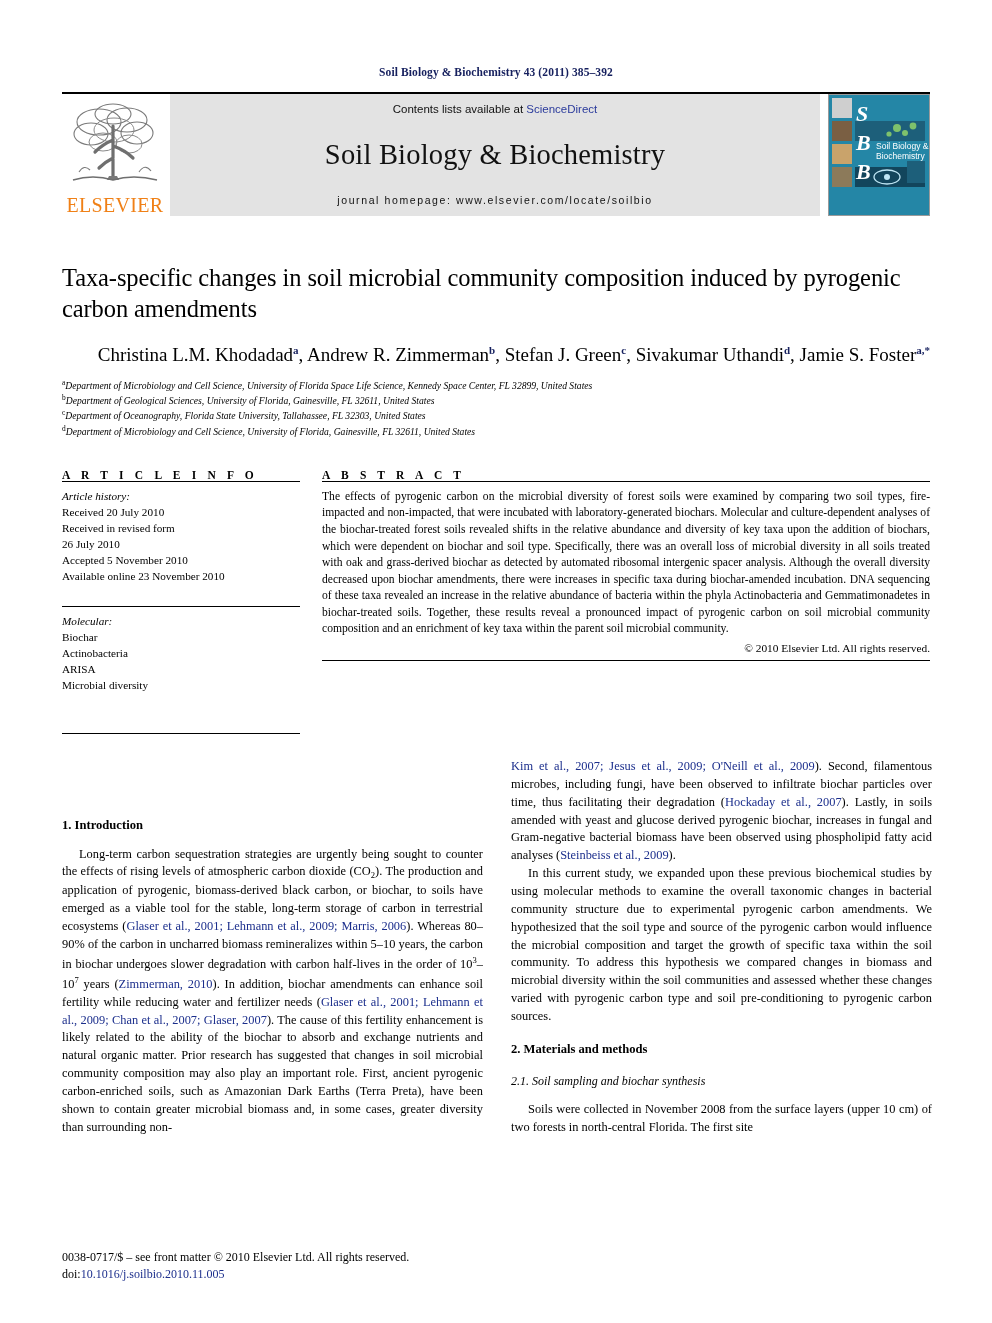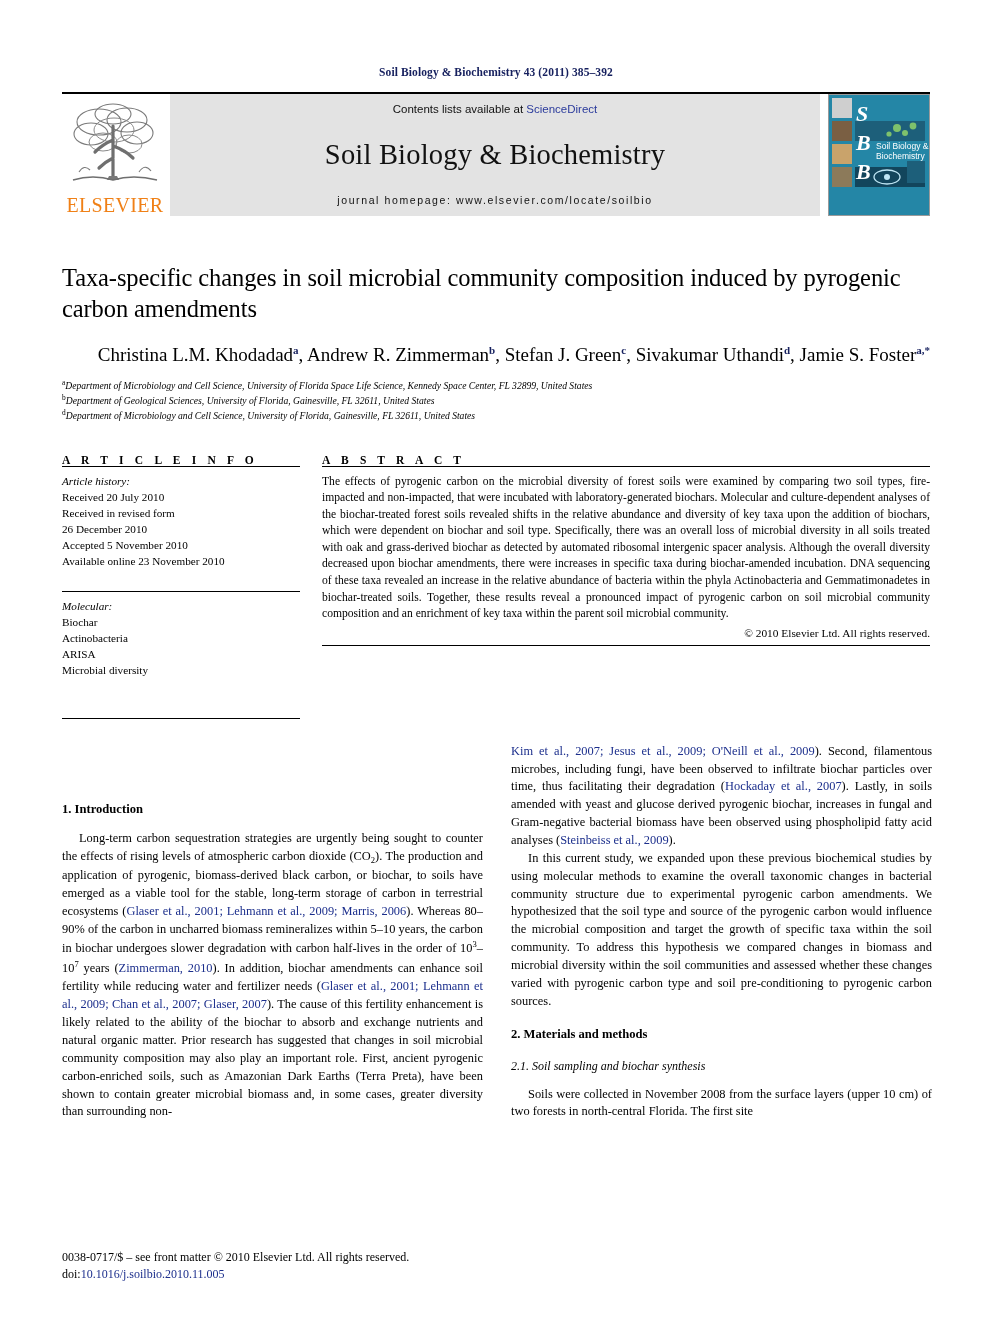--- a/index.html
+++ b/index.html
@@ -310,34 +310,35 @@
   <div class="title-block">
     <h1 class="paper-title">Taxa-specific changes in soil microbial community composition induced by pyrogenic carbon amendments</h1>
 
     <div class="authors">
       <span><span>Christina L.M. Khodadad</span><sup>a</sup><span>, </span></span><span><span>Andrew R. Zimmerman</span><sup>b</sup><span>, </span></span><span><span>Stefan J. Green</span><sup>c</sup><span>, </span></span><span><span>Sivakumar Uthandi</span><sup>d</sup><span>, </span></span><span><span>Jamie S. Foster</span><sup>a,*</sup></span>
     </div>
 
     <div class="affiliations">
       <div><sup>a</sup><span>Department of Microbiology and Cell Science, University of Florida Space Life Science, Kennedy Space Center, FL 32899, United States</span></div>
       <div><sup>b</sup><span>Department of Geological Sciences, University of Florida, Gainesville, FL 32611, United States</span></div>
+      <div><sup>c</sup><span>Department of Oceanography, Florida State University, Tallahassee, FL 32303, United States</span></div>
       <div><sup>d</sup><span>Department of Microbiology and Cell Science, University of Florida, Gainesville, FL 32611, United States</span></div>
     </div>
   </div>
 
   <div class="info-abstract">
 
     <div class="col-info">
       <div class="sec-head">A R T I C L E   I N F O</div>
       <div class="rule"></div>
       <div class="history">
         <div class="lead">Article history:</div>
         <div>Received 20 July 2010</div>
         <div>Received in revised form</div>
-        <div>26 December 2010</div>
+        <div>26 July 2010</div>
         <div>Accepted 5 November 2010</div>
         <div>Available online 23 November 2010</div>
       </div>
       <div class="kw-block">
         <div class="rule" style="margin-bottom:6px;"></div>
         <div class="lead">Molecular:</div>
         <div>Biochar</div>
         <div>Actinobacteria</div>
         <div>ARISA</div>
         <div>Microbial diversity</div>

